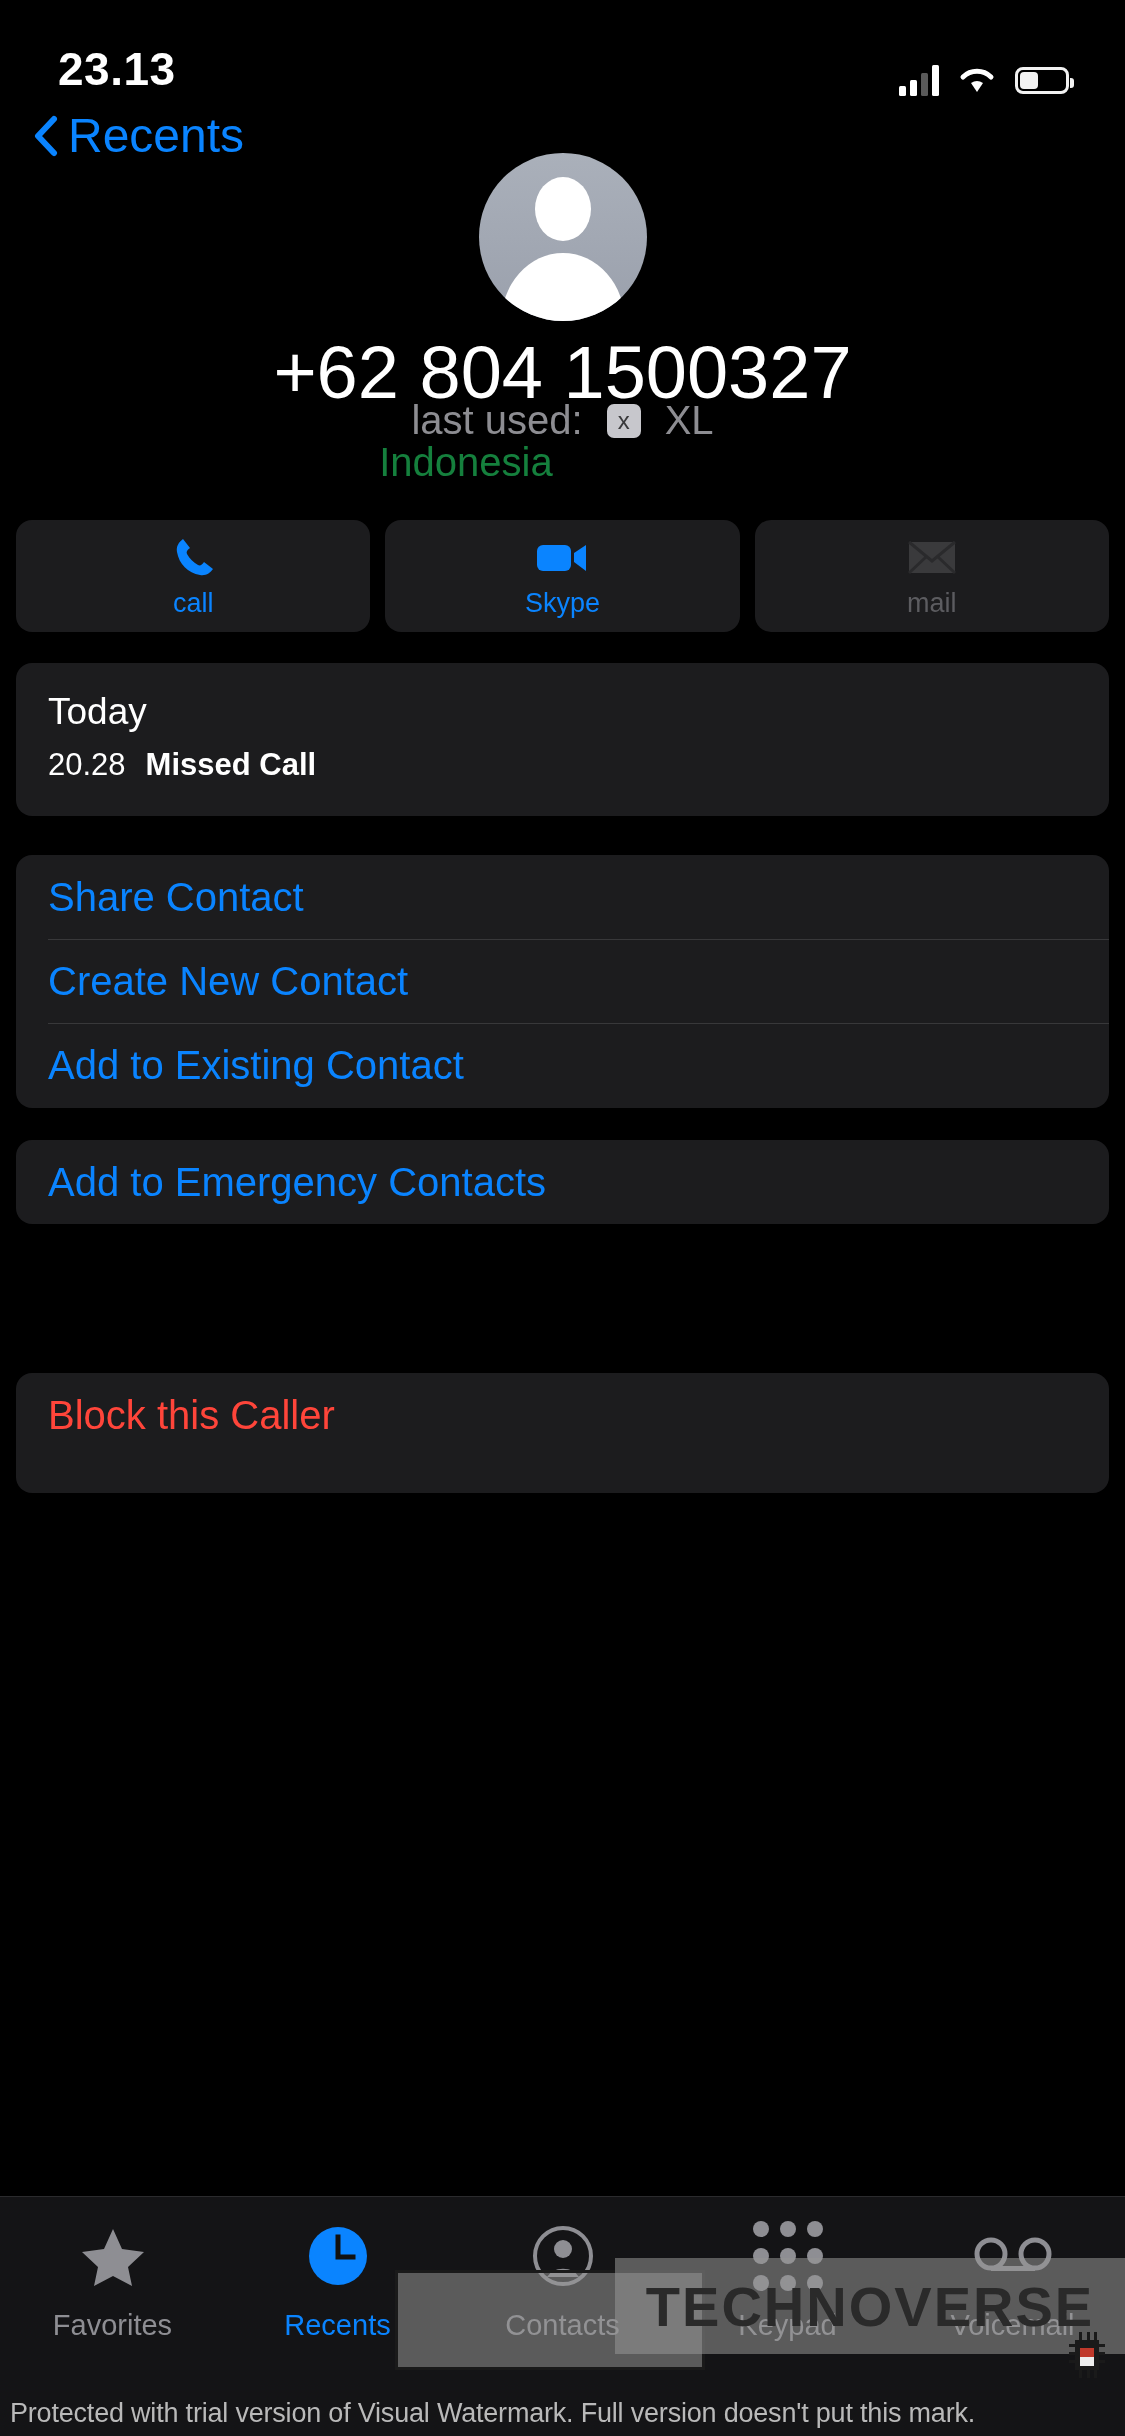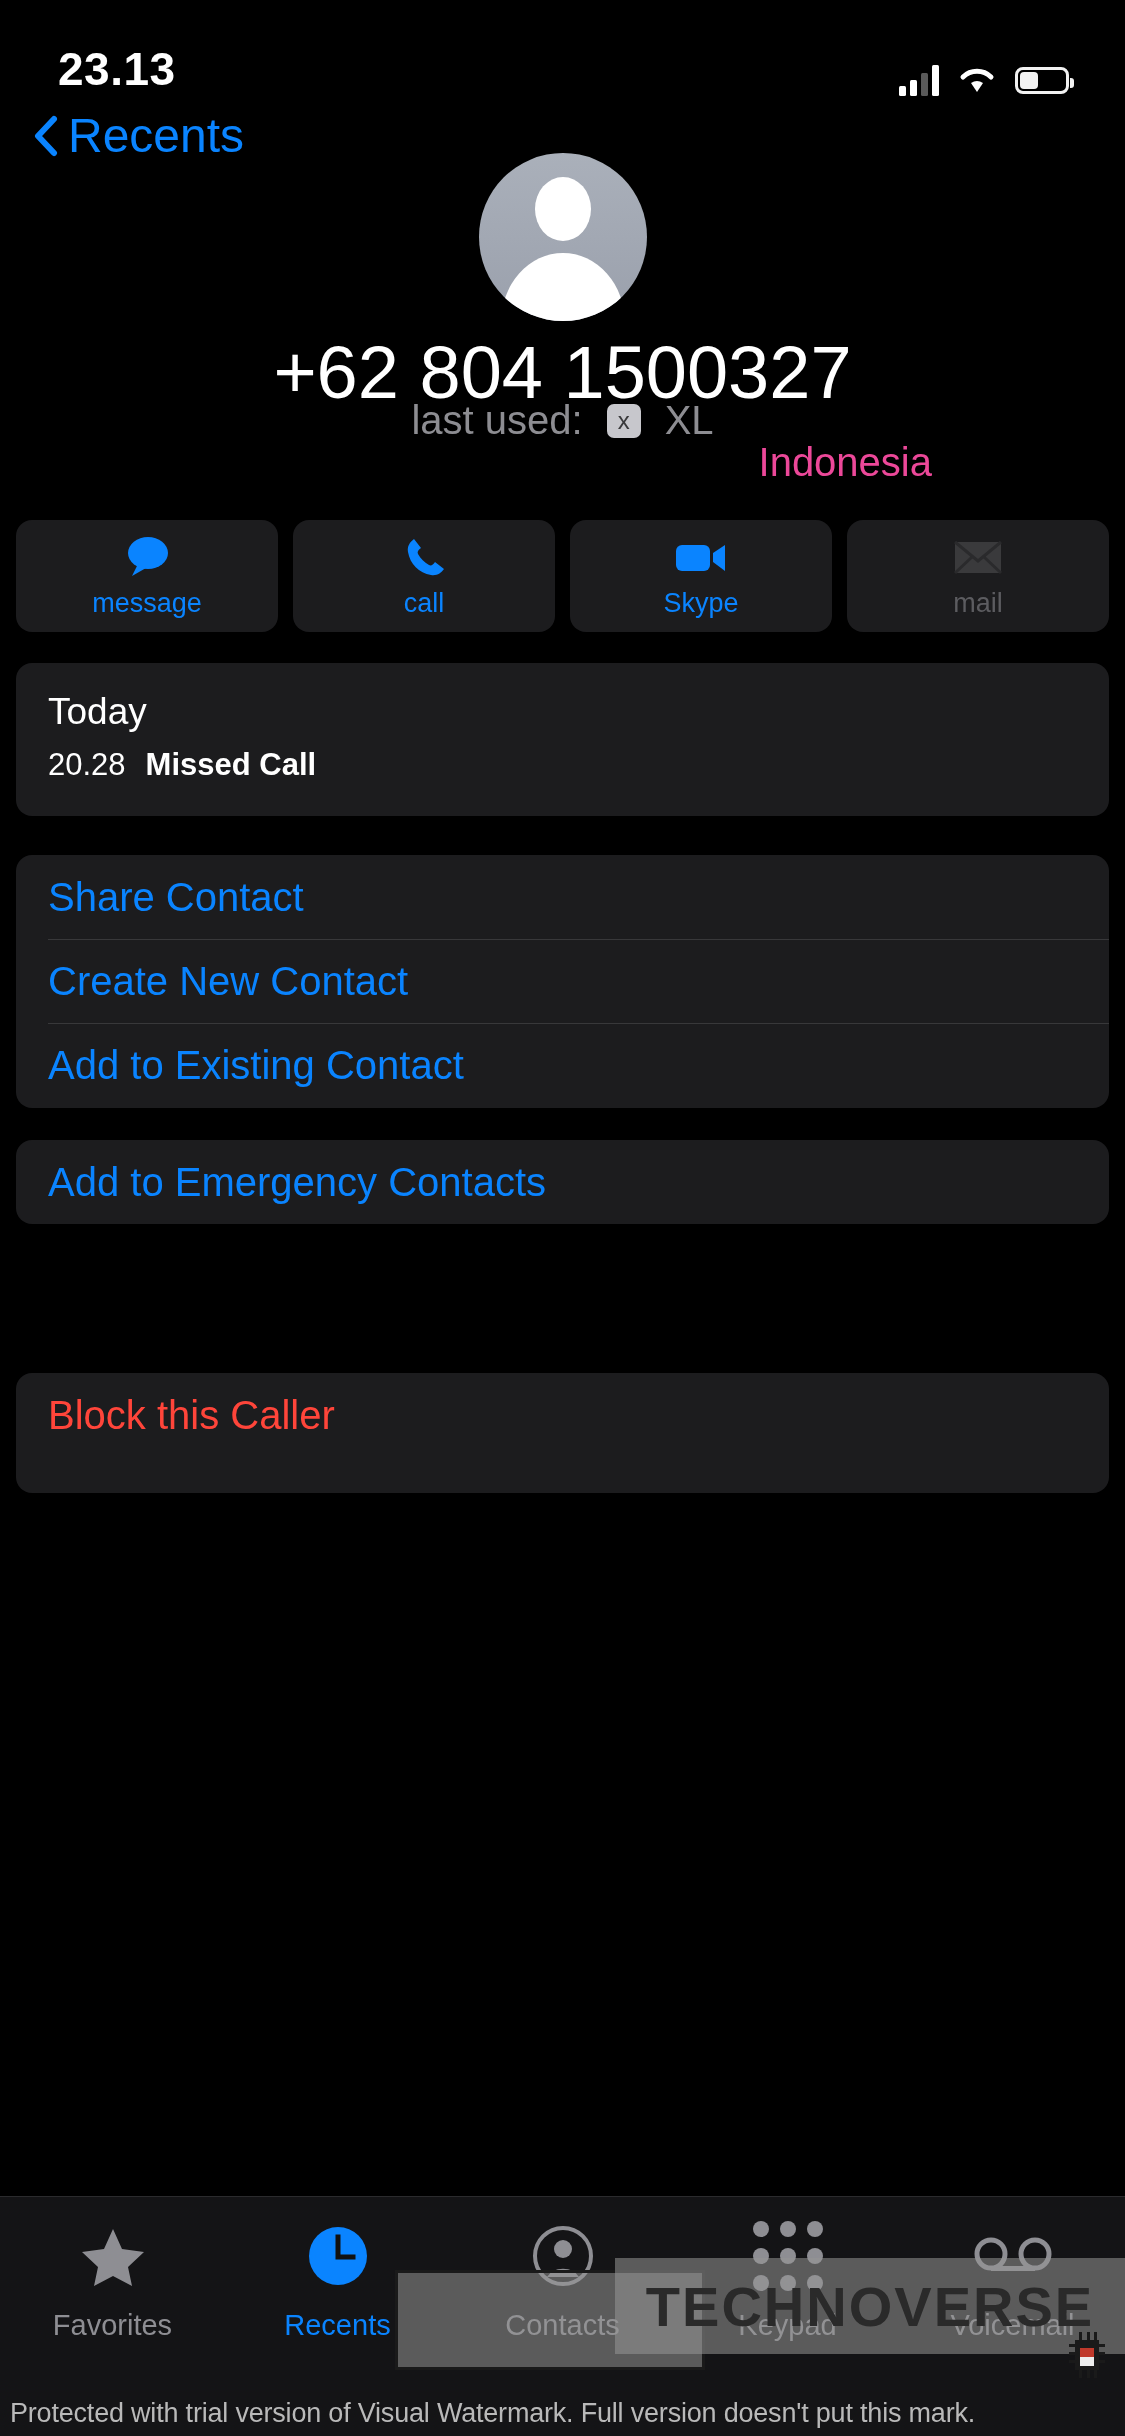--- a/index.html
+++ b/index.html
@@ -78,22 +78,22 @@
     display:flex; align-items:center; justify-content:center; gap:24px;
     color:#8d8d92; font-size:40px;
   }
   .sim-badge{
     display:inline-flex; align-items:center; justify-content:center;
     background:#c7c7cc; color:#3a3a3c;
     border-radius:7px; padding:2px 10px; font-size:24px; min-width:34px; height:34px;
     line-height:1;
   }
   .country{
-    position:absolute; top:440px; left:0; width:932px; text-align:right;
-    color:#ec4899; font-size:40px;
+    position:absolute; top:440px; left:0; width:932px; text-align:center;
+    color:#15803d; font-size:40px;
   }
 
   
   .actions{
     position:absolute; top:520px; left:16px; width:1093px;
     display:flex; gap:15px;
   }
   .act{
     flex:1; height:112px; background:#1c1c1e; border-radius:16px;
     display:flex; flex-direction:column; align-items:center; justify-content:center; gap:8px;
@@ -217,29 +217,20 @@
 
   <div class="number">+62 804 1500327</div>
   <div class="lastused">
     <span>last used:</span>
     <span class="sim-badge">x</span>
     <span>XL</span>
   </div>
   <div class="country">Indonesia</div>
 
   <div class="actions">
-    <div class="act">
-      <span class="ico">
-        <svg viewBox="0 0 50 46" width="50" height="46">
-          <ellipse cx="26" cy="19" rx="20" ry="16" fill="#0a84ff"></ellipse>
-          <path d="M16 30 L10 42 L24 34 Z" fill="#0a84ff"></path>
-        </svg>
-      </span>
-      <span class="lbl">message</span>
-    </div>
 
     <div class="act">
       <span class="ico">
         <svg viewBox="0 0 46 46" width="46" height="46">
           <path d="M13 5 C9 8 6 12 7 18 C9 30 18 39 30 41 C36 42 40 39 43 35 L34 28 C32 31 30 32 28 31 C23 28 20 25 17 20 C16 18 17 16 20 14 Z" fill="#0a84ff"></path>
         </svg>
       </span>
       <span class="lbl">call</span>
     </div>
 

